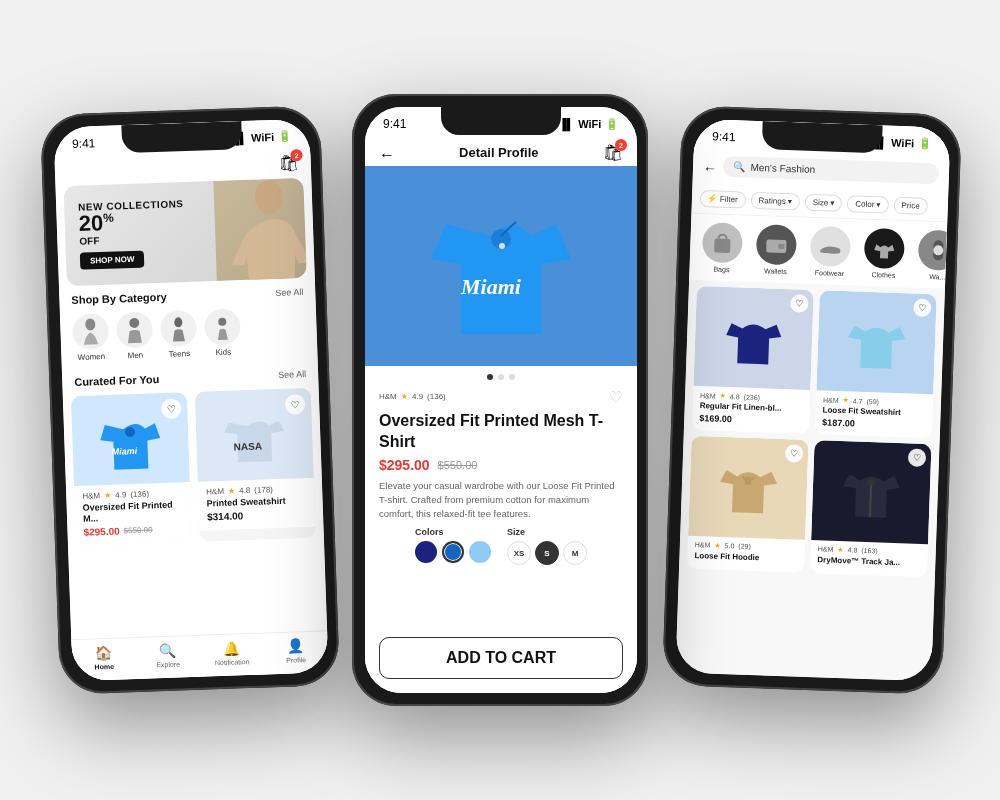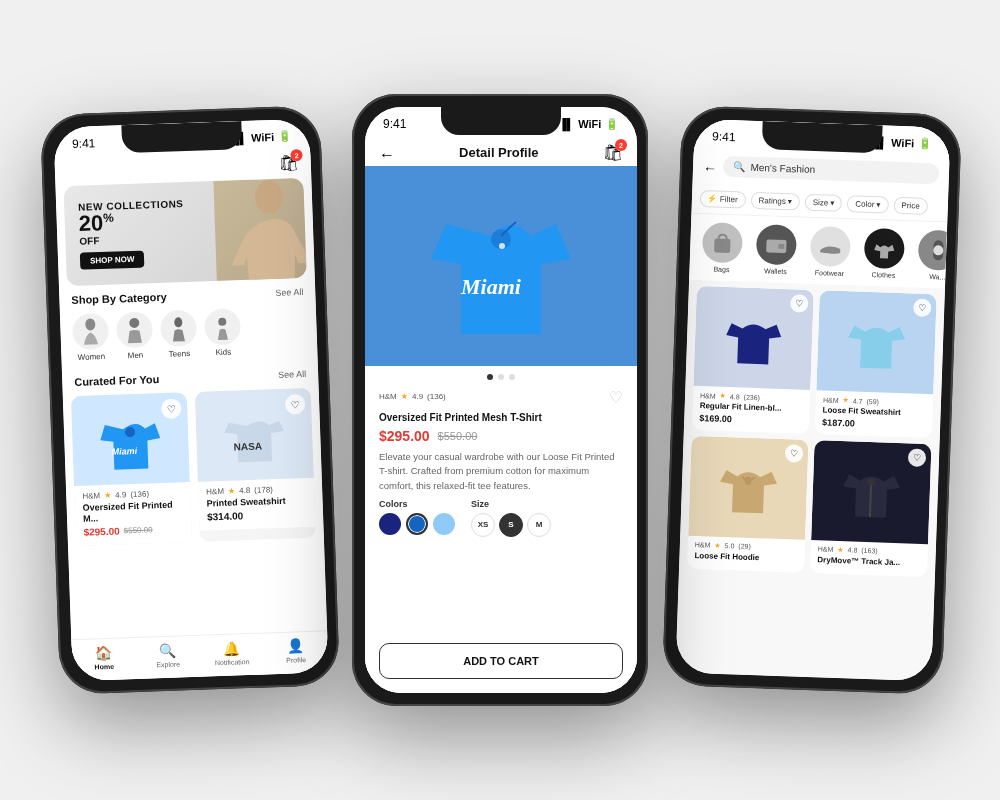--- a/index.html
+++ b/index.html
@@ -338,21 +338,21 @@
       flex: 1;
       overflow: hidden;
     }
     .brand-rating-detail {
       display: flex;
       justify-content: space-between;
       align-items: center;
     }
     .wishlist-heart { font-size: 16px; color: #ccc; cursor: pointer; }
     .product-title-detail {
-      font-size: 10px;
+      font-size: 16px;
       font-weight: 700;
       color: #111;
       margin: 4px 0;
       line-height: 1.3;
     }
     .price-row-detail {
       display: flex;
       gap: 8px;
       align-items: center;
       margin: 3px 0;
@@ -360,21 +360,21 @@
     .price-current-detail { font-size: 14px; font-weight: 700; color: #e53935; }
     .price-original-detail { font-size: 11px; color: #999; text-decoration: line-through; }
     .description-text {
       font-size: 9.5px;
       color: #666;
       line-height: 1.5;
       margin: 6px 0;
     }
     .options-row {
       display: flex;
-      justify-content: flex-start;
+      justify-content: center;
       margin: 6px 0;
       gap: 16px;
     }
     .option-group { display: flex; flex-direction: column; gap: 4px; }
     .option-label { font-size: 9px; font-weight: 600; color: #333; }
     .color-options { display: flex; gap: 5px; }
     .color-swatch {
       width: 22px;
       height: 22px;
       border-radius: 50%;
@@ -413,21 +413,21 @@
       left: 0;
       right: 0;
       background: #fff;
     }
     .add-to-cart-btn {
       flex: 1;
       background: #fff;
       border: 1.5px solid #333;
       border-radius: 10px;
       padding: 11px 8px;
-      font-size: 11px;
+      font-size: 16px;
       font-weight: 700;
       cursor: pointer;
       display: flex;
       align-items: center;
       justify-content: center;
       gap: 5px;
       color: #111;
     }
     .buy-now-btn {
       flex: 1;

